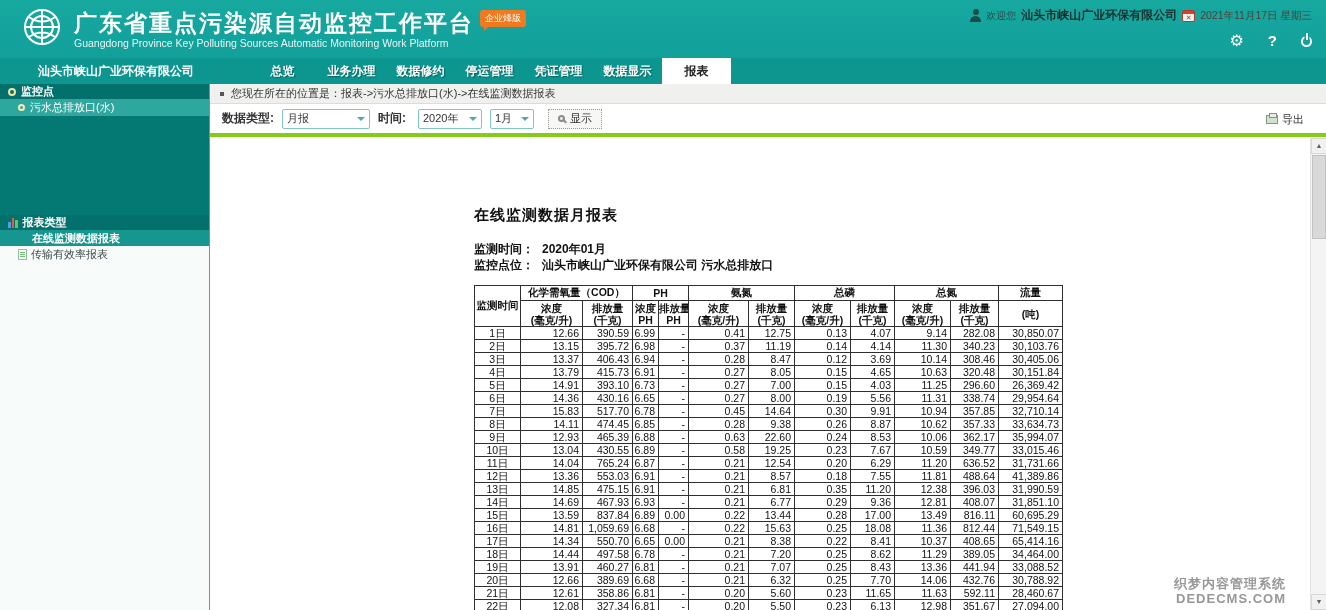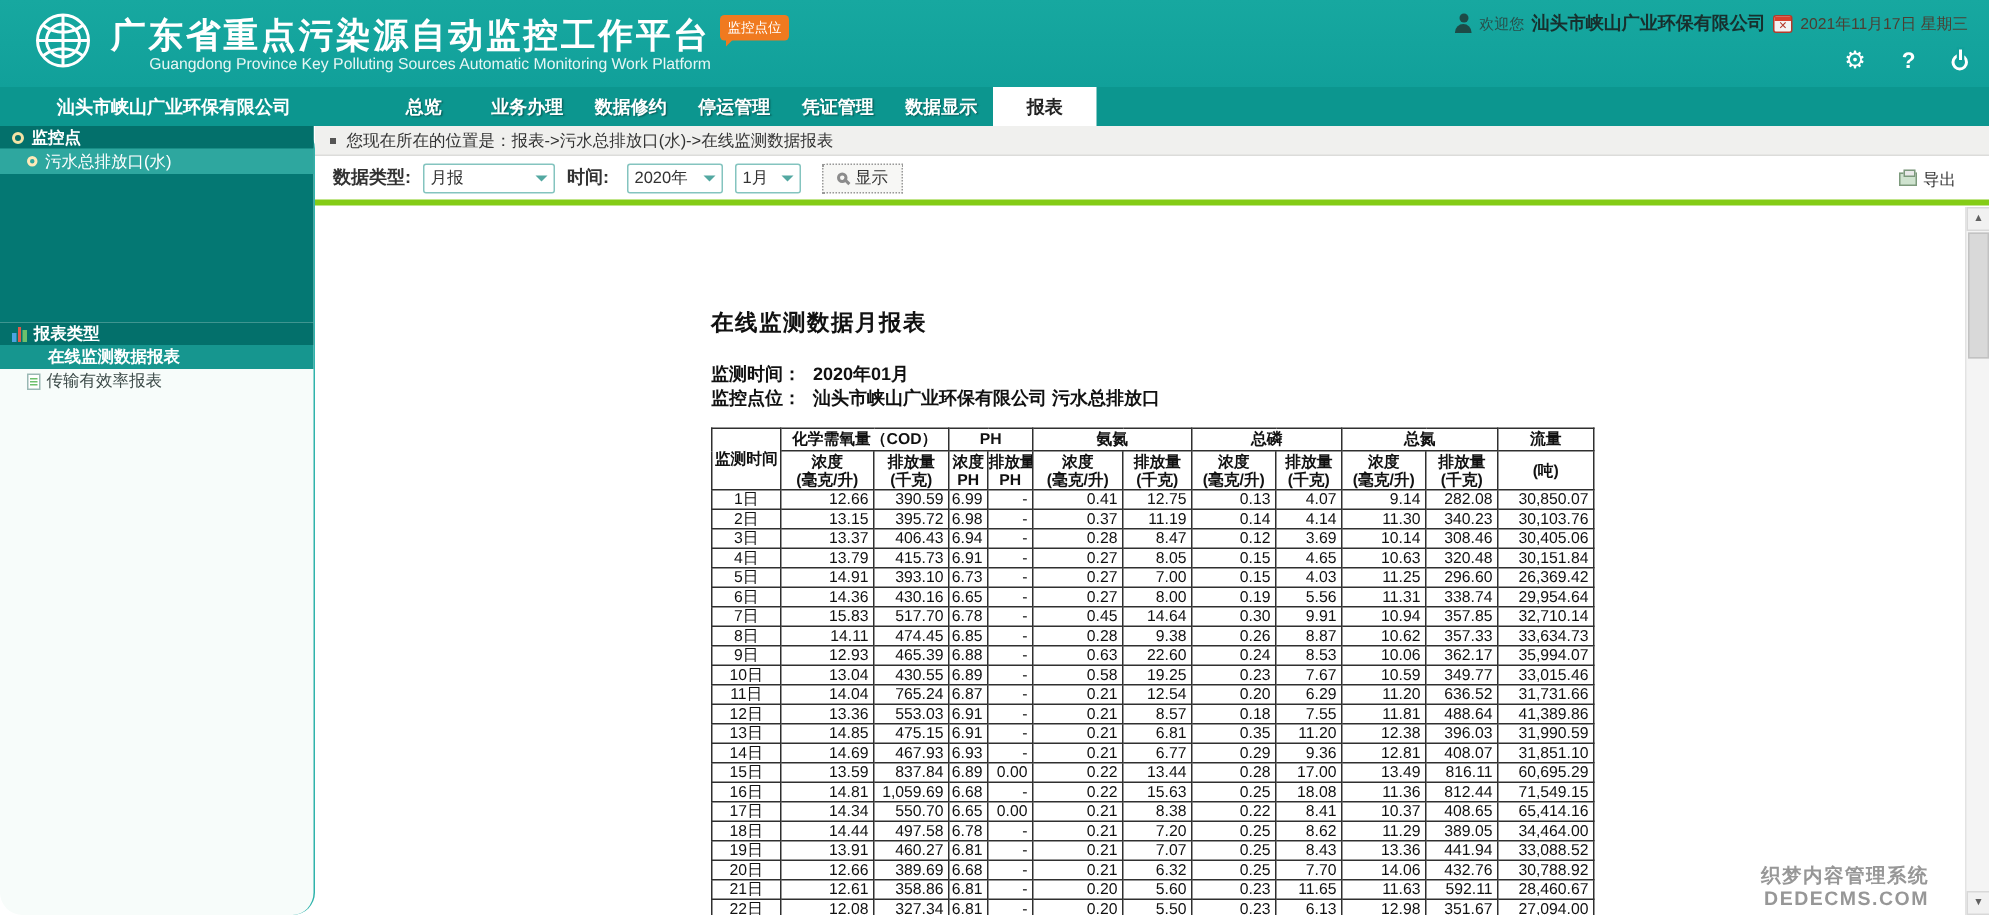--- a/index.html
+++ b/index.html
@@ -7,21 +7,21 @@
   html,body { margin:0; padding:0; }
   body { width:1326px; height:610px; overflow:hidden; font-family:"Liberation Sans",sans-serif; background:#fff; }
   .app { position:relative; width:1326px; height:610px; overflow:hidden; }
 
   
   .hdr { position:absolute; top:0; left:0; width:1326px; height:58px;
          background:linear-gradient(180deg,#17a8a0,var(--teal)); display:flex; align-items:center; }
   .logo { margin:0 12px 0 22px; flex:0 0 auto; }
   .titles { color:#fff; }
   .titles h1 { margin:0; font-size:23px; font-weight:bold; letter-spacing:2px; line-height:26px; }
-  .title-en { font-size:10.5px; color:#e6f6f4; margin-top:1px;text-align:right; }
+  .title-en { font-size:10.5px; color:#e6f6f4; margin-top:1px; }
   .badge { background:var(--orange); color:#fff; font-size:9px; padding:2px 5px; border-radius:3px;
            align-self:flex-start; margin:10px 0 0 6px; position:relative; white-space:nowrap; }
   .badge::after { content:''; position:absolute; left:4px; bottom:-4px; border:4px solid transparent;
                   border-top-color:var(--orange); border-left-color:var(--orange); border-width:3px; }
   .hdr-right { position:absolute; right:14px; top:7px; }
   .user-row { display:flex; align-items:center; gap:5px; justify-content:flex-end; }
   .welcome { font-size:10px; color:#28504c; }
   .company-name { font-size:12px; font-weight:bold; color:#17302e; }
   .date-txt { font-size:10.5px; color:#4c3f33; }
   .icon-row { margin-top:9px; display:flex; gap:24px; justify-content:flex-end; align-items:center; color:#fff; }
@@ -38,21 +38,21 @@
 
   
   .navbar { position:absolute; top:58px; left:0; width:1326px; height:26px; background:var(--teal-dark); }
   .nav-company { position:absolute; left:38px; top:0; height:26px; line-height:26px; color:#fff; font-weight:bold; font-size:12px; }
   .tabs { position:absolute; left:248px; top:0; height:26px; display:flex; }
   .tab { min-width:69px; padding:0 10px; text-align:center; line-height:26px; color:#fff; font-weight:bold; font-size:12px;
          text-shadow:1px 1px 1px rgba(0,0,0,.35); cursor:pointer; }
   .tab.active { background:#fff; color:#222; text-shadow:none; }
 
   
-  .sidebar { position:absolute; top:84px; left:0; width:210px; height:526px; background:#f7fcfa; border-right:1px solid #2fb3ab;border-radius:15px; }
+  .sidebar { position:absolute; top:84px; left:0; width:210px; height:526px; background:#f7fcfa; border-right:1px solid #2fb3ab; }
   .side-dark { position:absolute; top:0; left:0; right:0; height:131px; background:var(--side-dark); }
   .sec-h { height:15px; display:flex; align-items:center; gap:5px; padding-left:8px;
            color:#fff; font-weight:bold; font-size:11px; background:#03706b; }
   .side-item1 { height:17px; display:flex; align-items:center; gap:5px; padding-left:18px;
                 background:#2ea79f; color:#fff; font-size:11px; cursor:pointer; }
   .sec2 { position:absolute; top:131px; left:0; right:0; }
   .report-item { height:16px; line-height:16px; font-size:11px; cursor:pointer; display:flex; align-items:center; gap:4px; }
   .report-item.selected { background:#16968f; color:#fff; font-weight:bold; padding-left:32px; }
   .report-item.normal { color:#3c4a48; padding-left:18px; }
   .ring { width:8px; height:8px; border:2px solid #f3e3a5; border-radius:50%; background:transparent; flex:0 0 auto; }
@@ -123,21 +123,21 @@
         <circle cx="20" cy="20" r="17"></circle>
             <circle cx="20" cy="20" r="11"></circle>
         <path d="M3 20h34M20 3v34M7 10c8 6 18 6 26 0M7 30c8-6 18-6 26 0"></path>
           </g>
         </svg>
     </span>
     <div class="titles">
       <h1>广东省重点污染源自动监控工作平台</h1>
       <div class="title-en">Guangdong Province Key Polluting Sources Automatic Monitoring Work Platform</div>
     </div>
-    <span class="badge">监控点位</span>
+    <span class="badge">企业烽版</span>
     <div class="hdr-right">
       <div class="user-row">
         <span class="person"></span>
         <span class="welcome">欢迎您</span>
         <span class="company-name">汕头市峡山广业环保有限公司</span>
         <span class="cal"></span>
         <span class="date-txt">2021年11月17日 星期三</span>
       </div>
       <div class="icon-row">
         <span class="gear">⚙</span>

